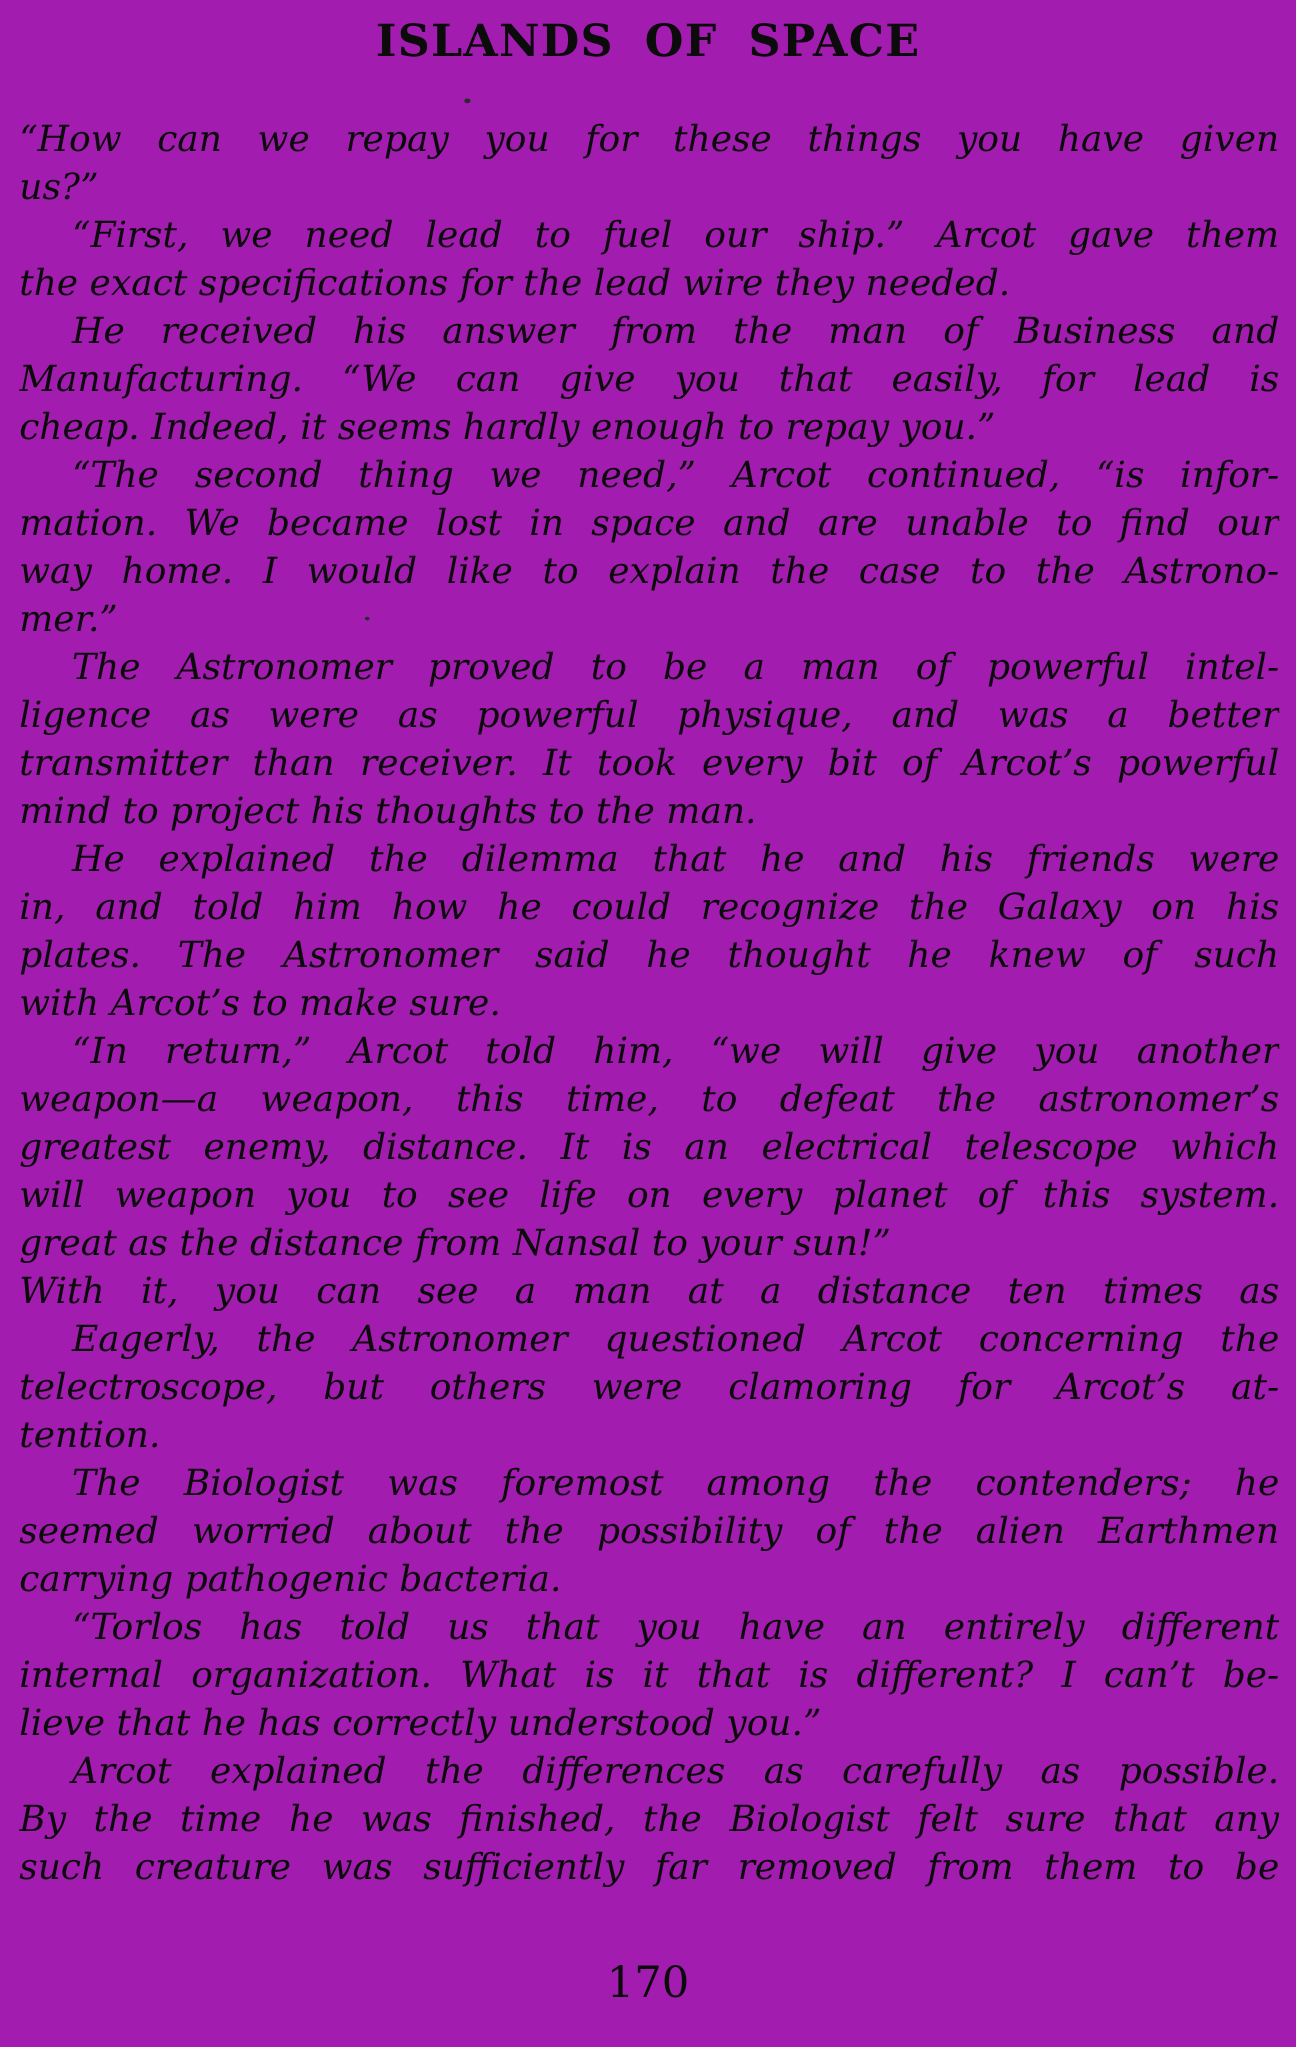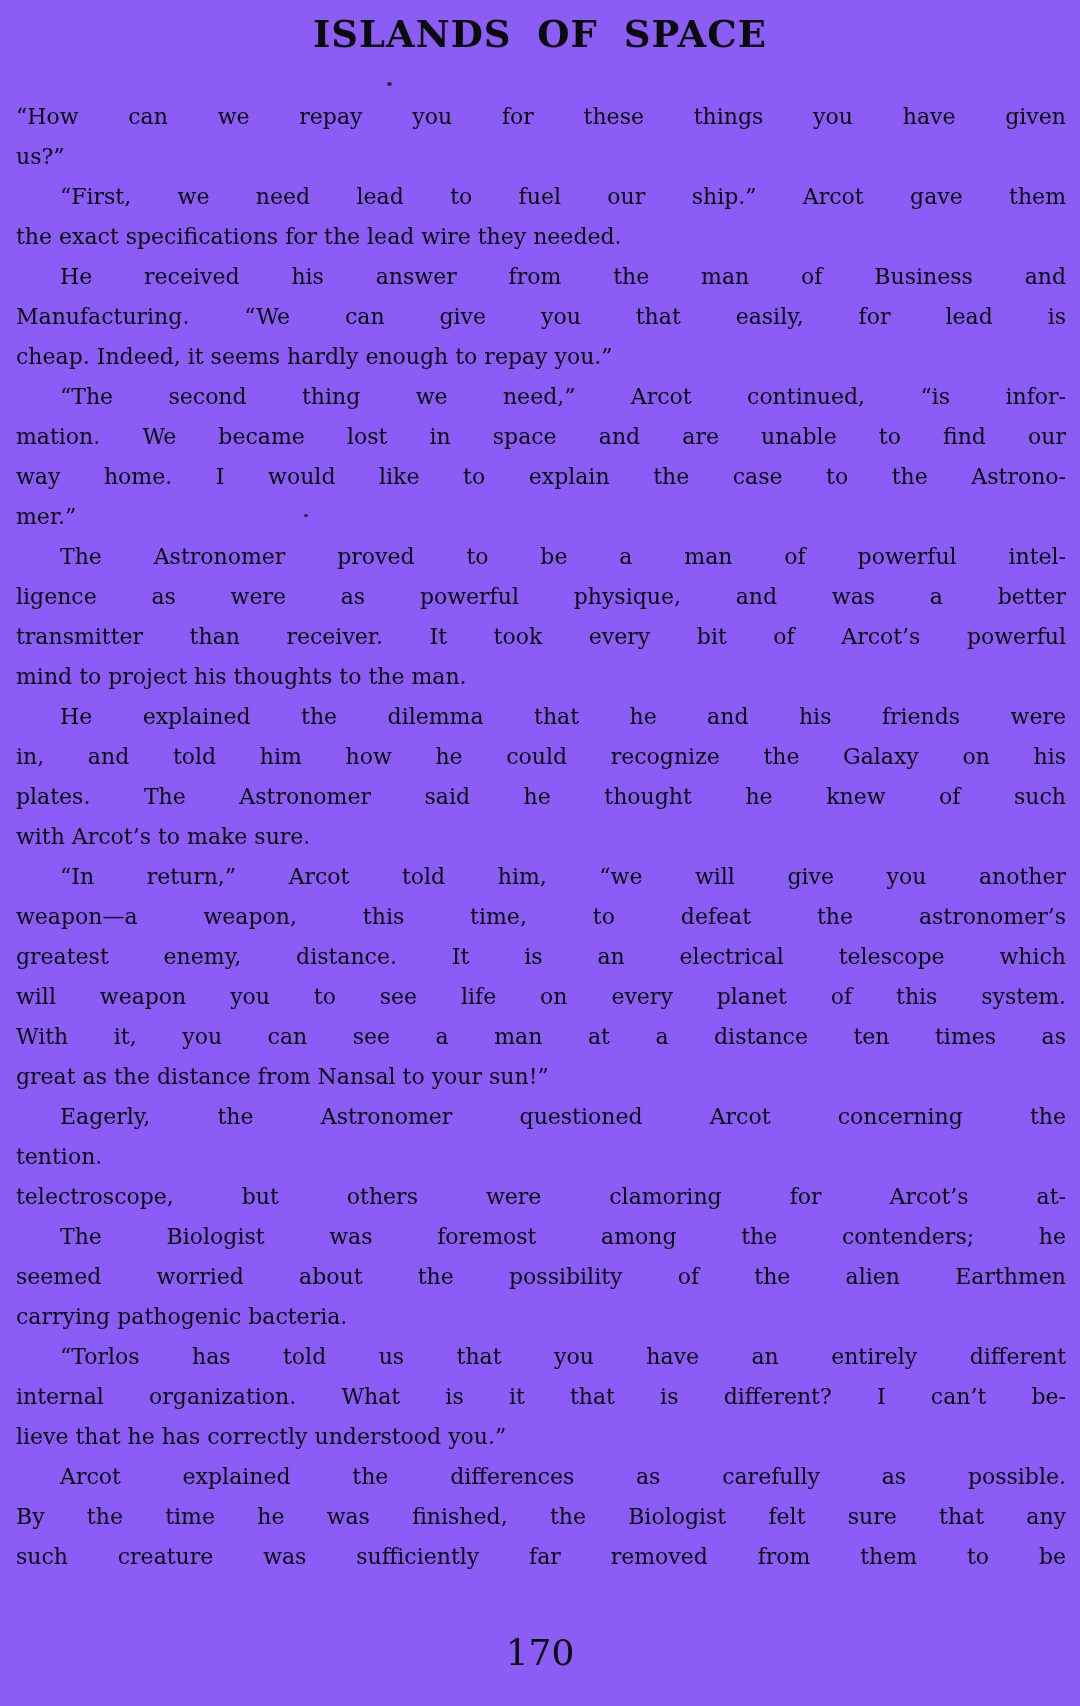--- a/index.html
+++ b/index.html
@@ -5,21 +5,21 @@
   html, body {
     margin: 0;
     padding: 0;
     background: #e8e8e8;
   }
   .page {
     position: relative;
     width: 1080px;
     height: 1706px;
     margin: 0 auto;
-    background: #8b5cf6;
+    background: #a21caf;
     color: #0b0b0b;
     font-family: "DejaVu Serif", "Liberation Serif", serif;
     overflow: hidden;
   }
   .running-head {
     position: absolute;
     top: 12px;
     left: 0;
     width: 100%;
     text-align: center;
@@ -30,24 +30,25 @@
     white-space: nowrap;
   }
   .text-block {
     position: absolute;
     top: 97px;
     left: 16px;
     width: 1050px;
   }
   .paragraph { margin: 0; }
   .line {
-    font-size: 22px;
+    font-size: 30px;
     line-height: 40px;
     height: 40px;
     overflow: hidden;
+    font-style: italic;
   }
   
   .line.jl {
     text-align: justify;
     text-align-last: justify;
   }
   
   .line.ll {
     text-align: right;
     text-align-last: left;
@@ -109,27 +110,27 @@
         <div class="line jl indent">He explained the dilemma that he and his friends were</div>
         <div class="line jl">in, and told him how he could recognize the Galaxy on his</div>
         <div class="line jl">plates. The Astronomer said he thought he knew of such</div>
         <div class="line ll">with Arcot’s to make sure.</div>
       </div>
       <div class="paragraph">
         <div class="line jl indent">“In return,” Arcot told him, “we will give you another</div>
         <div class="line jl">weapon—a weapon, this time, to defeat the astronomer’s</div>
         <div class="line jl">greatest enemy, distance. It is an electrical telescope which</div>
         <div class="line jl">will weapon you to see life on every planet of this system.</div>
+        <div class="line ll">great as the distance from Nansal to your sun!”</div>
         <div class="line jl">With it, you can see a man at a distance ten times as</div>
-        <div class="line ll">great as the distance from Nansal to your sun!”</div>
       </div>
       <div class="paragraph">
         <div class="line jl indent">Eagerly, the Astronomer questioned Arcot concerning the</div>
+        <div class="line jl">telectroscope, but others were clamoring for Arcot’s at-</div>
         <div class="line ll">tention.</div>
-        <div class="line jl">telectroscope, but others were clamoring for Arcot’s at-</div>
       </div>
       <div class="paragraph">
         <div class="line jl indent">The Biologist was foremost among the contenders; he</div>
         <div class="line jl">seemed worried about the possibility of the alien Earthmen</div>
         <div class="line ll">carrying pathogenic bacteria.</div>
       </div>
       <div class="paragraph">
         <div class="line jl indent">“Torlos has told us that you have an entirely different</div>
         <div class="line jl">internal organization. What is it that is different? I can’t be-</div>
         <div class="line ll">lieve that he has correctly understood you.”</div>

